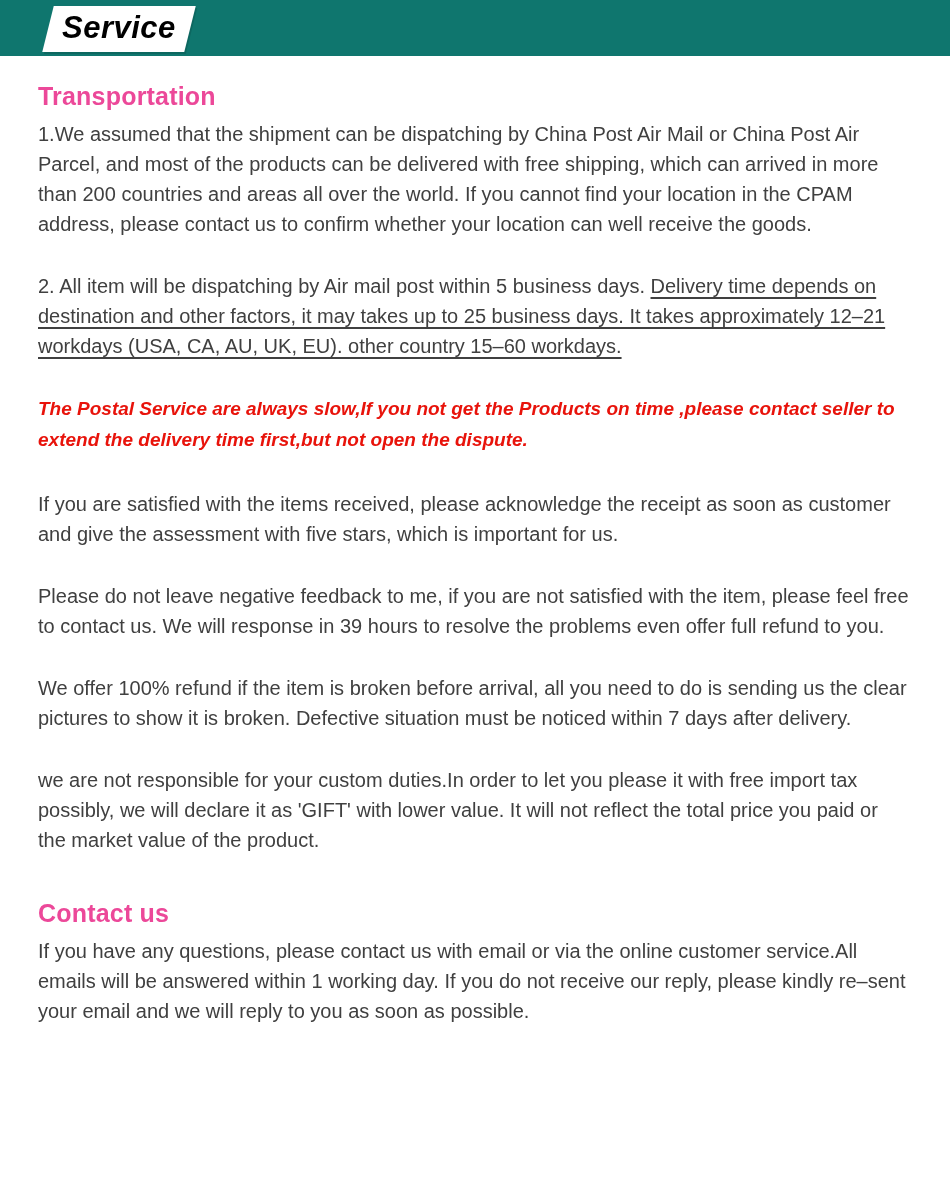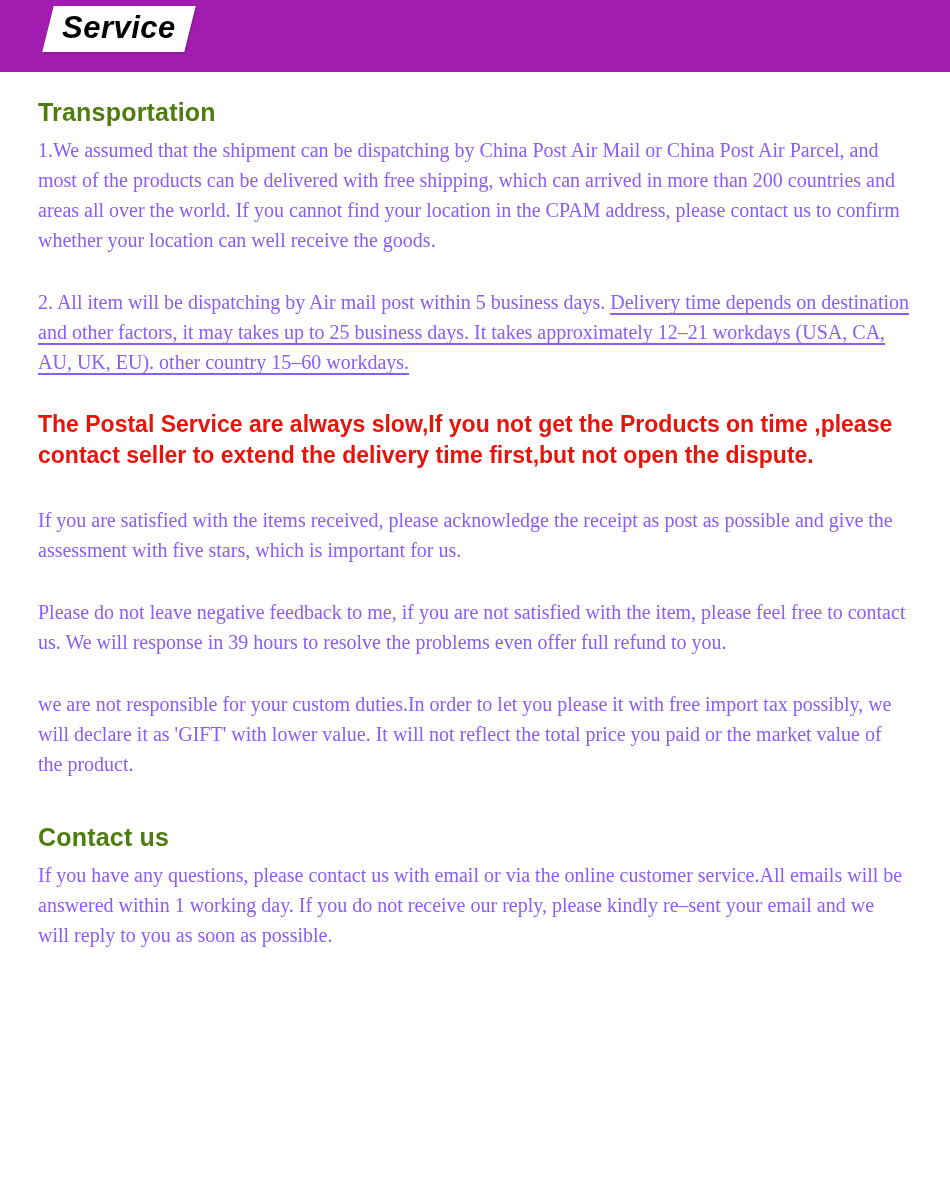--- a/index.html
+++ b/index.html
@@ -11,22 +11,22 @@
     color: #131313;
   }
   .page {
     width: 950px;
     min-height: 1196px;
     background: #ffffff;
     position: relative;
   }
   .header-bar {
     width: 100%;
-    height: 72px;
-    background: #a21caf;
+    height: 56px;
+    background: #0f766e;
     position: relative;
   }
   .title-plate {
     position: absolute;
     left: 48px;
     top: 6px;
     width: 142px;
     height: 46px;
     background: #ffffff;
     transform: skewX(-14deg);
@@ -41,43 +41,43 @@
     font-style: italic;
     color: #000000;
     letter-spacing: 0.5px;
   }
   .content {
     padding: 10px 40px 60px 38px;
   }
   h2.section-heading {
     font-size: 25px;
     font-weight: bold;
-    color: #4d7c0f;
+    color: #ec4899;
     margin: 44px 0 8px 0;
     letter-spacing: 0.2px;
   }
   h2.section-heading.first {
     margin-top: 16px;
   }
   p.body-text {
     font-size: 20px;
     line-height: 30px;
     margin: 0 0 32px 0;
-    color: #8b5cf6;
-    font-family: Liberation Serif, serif;
+    color: #404040;
   }
   p.body-text:last-child { margin-bottom: 0; }
   .underlined {
     text-decoration: underline;
     text-underline-offset: 4px;
   }
   p.warning-text {
-    font-size: 23px;
+    font-size: 19px;
     line-height: 31px;
     font-weight: bold;
+    font-style: italic;
     color: #e8130b;
     margin: 0 0 34px 0;
   }
 </style>
 </head>
 <body>
 
 <div class="page">
 
   <div class="header-bar">
@@ -85,23 +85,24 @@
     <div class="title-text">Service</div>
   </div>
 
   <div class="content">
 
     <h2 class="section-heading first">Transportation</h2>
     <p class="body-text">1.We assumed that the shipment can be  dispatching by China Post Air Mail or China Post Air Parcel, and most of the products can be  delivered with free shipping, which can arrived in more than 200 countries and areas all over the world. If you cannot find your location in the CPAM address, please contact us to confirm whether your location can well receive the goods.</p>
     <p class="body-text"><span>2. All item will be dispatching by Air mail post within 5 business days. </span><span class="underlined">Delivery time depends on destination and other factors, it may takes up to 25 business days. It takes approximately 12–21 workdays (USA, CA, AU, UK, EU). other country 15–60 workdays. </span></p>
     <p class="warning-text">The Postal Service are always slow,If you not get the Products on time ,please contact seller to extend the delivery time first,but not open the dispute.</p>
 
-    <p class="body-text">If you are satisfied with the items received, please acknowledge the receipt as post as possible and give the assessment with five stars, which is important for us.</p>
+    <p class="body-text">If you are satisfied with the items received, please acknowledge the receipt as soon as customer and give the assessment with five stars, which is important for us.</p>
     <p class="body-text">Please do not leave negative feedback to me, if you are not satisfied with the item, please feel free to contact us. We will response in 39 hours to resolve the problems even offer full refund to you.</p>
 
+    <p class="body-text">We offer 100% refund if the item is broken before arrival, all you need to do is sending us the clear pictures to show it is broken. Defective situation must be noticed within 7 days after delivery.</p>
 
     <p class="body-text">we are not responsible for your custom duties.In order to let you please it with free import tax possibly, we will declare it as 'GIFT' with lower value. It will not reflect the total price you paid or the market value of the product.</p>
 
     <h2 class="section-heading">Contact us</h2>
     <p class="body-text">If you have any questions, please contact us with email or via the online customer service.All emails will be answered within 1 working day. If you do not receive our reply, please kindly re–sent your email and we will reply to you as soon as possible.</p>
 
   </div>
 </div>
 
 </body></html>

